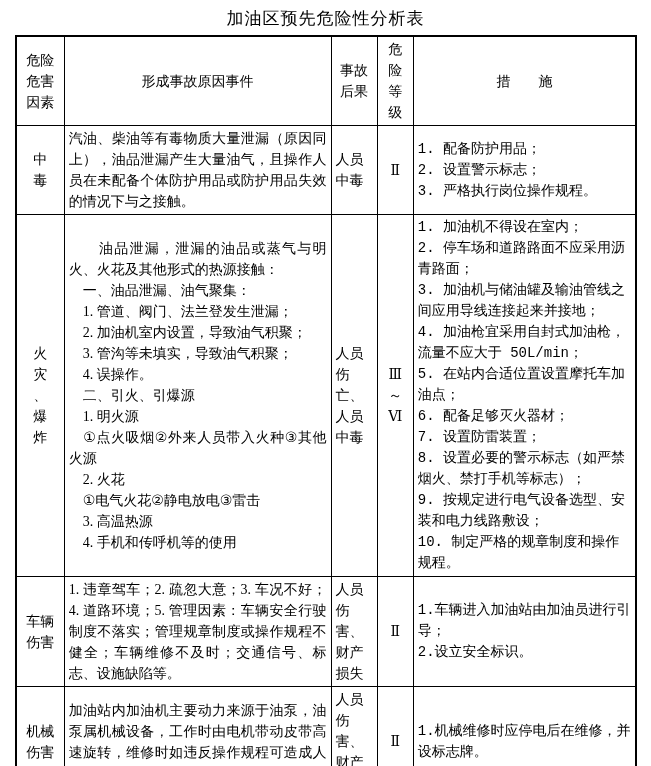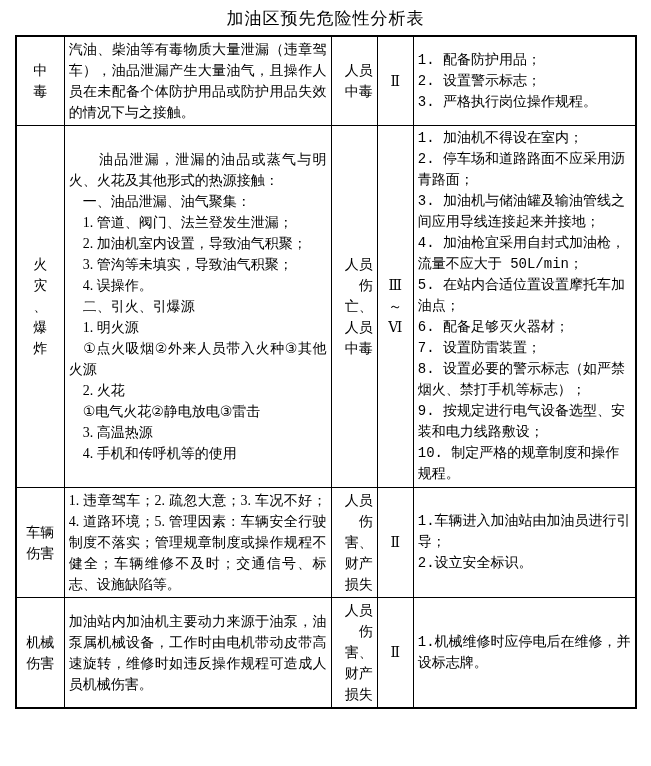--- a/index.html
+++ b/index.html
@@ -46,21 +46,21 @@
   }
   .phat th { text-align: center; }
   .col-factor  { width: 48px;  }
   .col-cause   { width: 266px; }
   .col-cons    { width: 46px;  }
   .col-level   { width: 36px;  }
   .col-meas    { width: 222px; }
 
   .cell-factor { text-align: center; }
   .cell-cause  { text-align: justify; vertical-align: top; }
-  .cell-cons   { text-align: right; }
+  .cell-cons   { text-align: left; }
   .cell-level  { text-align: center; }
   .cell-meas   { text-align: left; vertical-align: top; font-family: Liberation Mono, monospace; }
 
   tr.r-header { height: 84px; }
   tr.r-0 { height: 88px; }
   tr.r-1 { height: 356px; }
   tr.r-2 { height: 105px; }
   tr.r-3 { height: 84px; }
 </style>
 </head>
@@ -71,25 +71,34 @@
 
   <table class="phat">
     <colgroup>
       <col class="col-factor">
       <col class="col-cause">
       <col class="col-cons">
       <col class="col-level">
       <col class="col-meas">
     </colgroup>
     <tbody>
+      <tr class="r-header">
+        <th>危险
+危害
+因素</th>
+        <th>形成事故原因事件</th>
+        <th>事故后果</th>
+        <th>危险等级</th>
+        <th>措　　施</th>
+      </tr>
 
       <tr class="r-0">
         <td class="cell-factor">中
 毒</td>
-        <td class="cell-cause">汽油、柴油等有毒物质大量泄漏（违章驾车），油品泄漏产生大量油气，且操作人员在未配备个体防护用品或防护用品失效的情况下与之接触。</td>
+        <td class="cell-cause">汽油、柴油等有毒物质大量泄漏（原因同上），油品泄漏产生大量油气，且操作人员在未配备个体防护用品或防护用品失效的情况下与之接触。</td>
         <td class="cell-cons">人员中毒</td>
         <td class="cell-level">Ⅱ</td>
         <td class="cell-meas">1. 配备防护用品；
 2. 设置警示标志；
 3. 严格执行岗位操作规程。</td>
       </tr>
 
       <tr class="r-1">
         <td class="cell-factor">火
 灾

